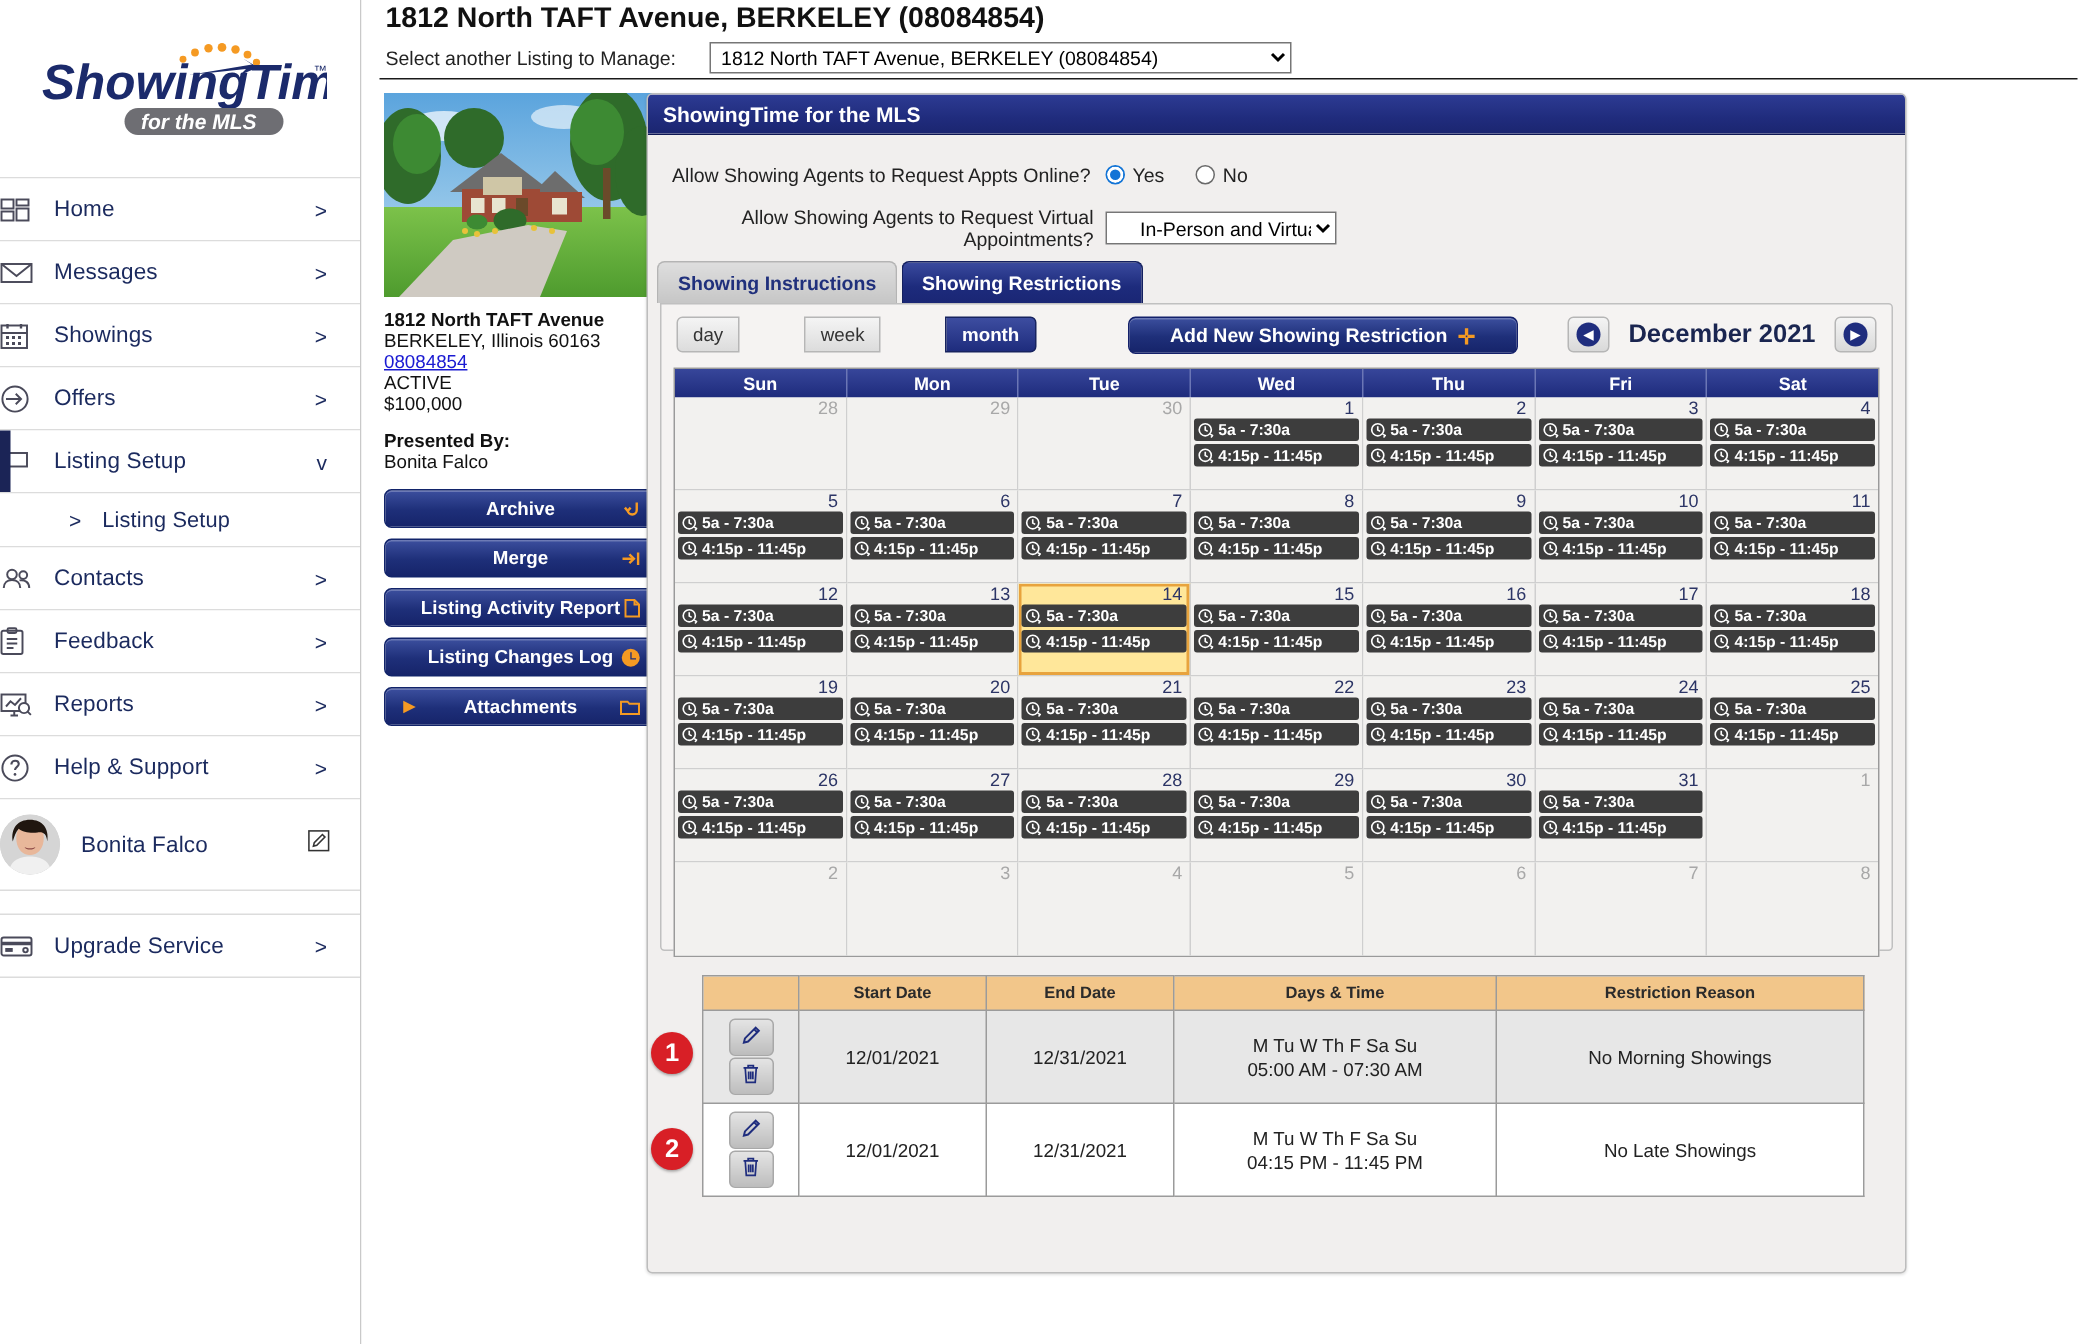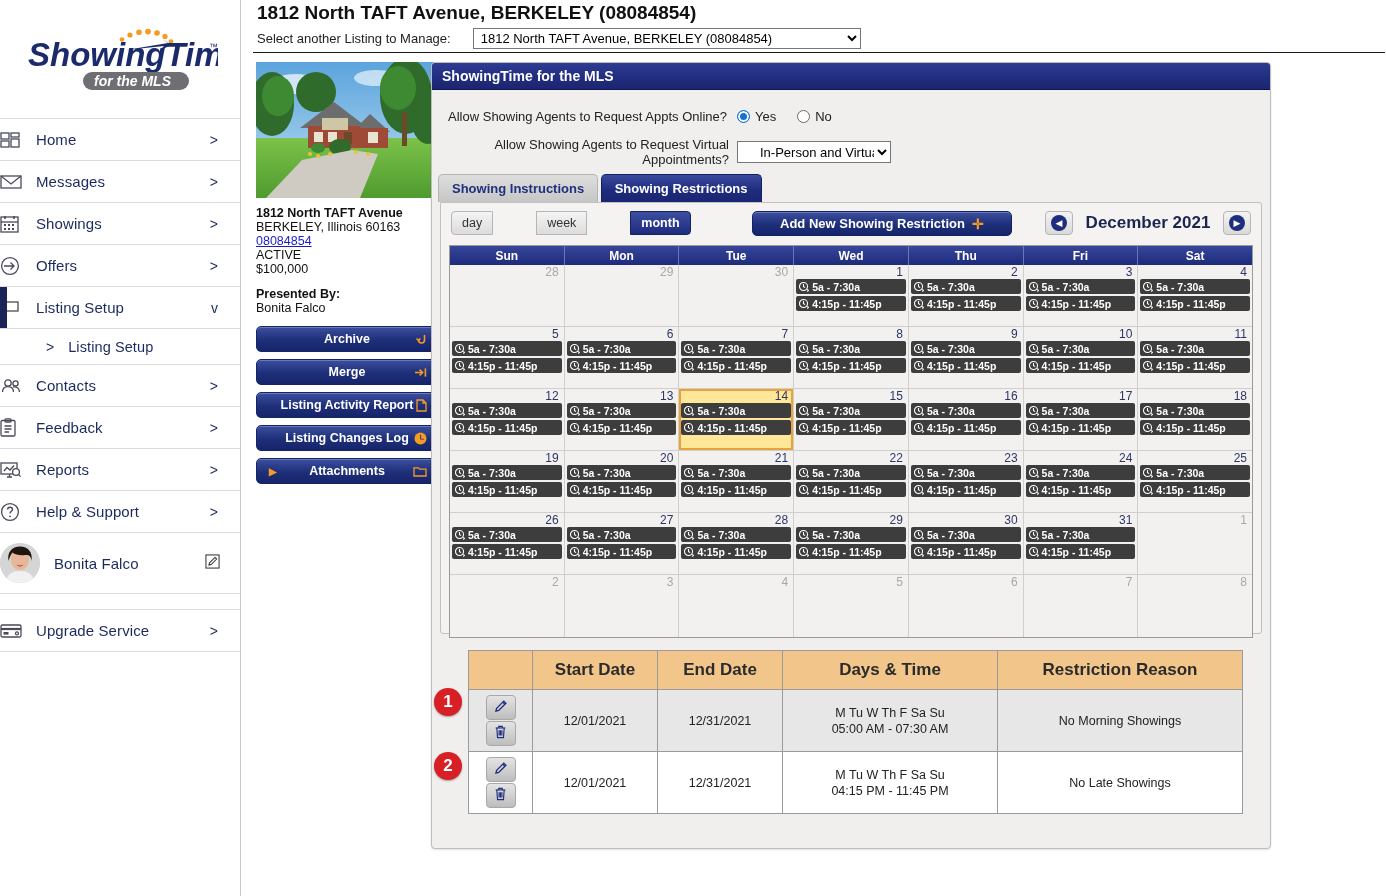--- a/index.html
+++ b/index.html
@@ -322,22 +322,22 @@
   #rest-table {
     margin-left: 24px;
     width: 775px;
     border-collapse: collapse;
     background: #fff;
     border: 1px solid #9b9b9b;
   }
   #rest-table th {
     background: #f2c68a;
     border: 1px solid #9b9b9b;
-    height: 39px;
-    font-size: 17px;
+    height: 23px;
+    font-size: 11px;
     color: #2b2b2b;
     font-weight: bold;
   }
   #rest-table td {
     border: 1px solid #9b9b9b;
     font-size: 12.5px;
     color: #222;
     text-align: center;
     height: 62px;
     line-height: 16px;

